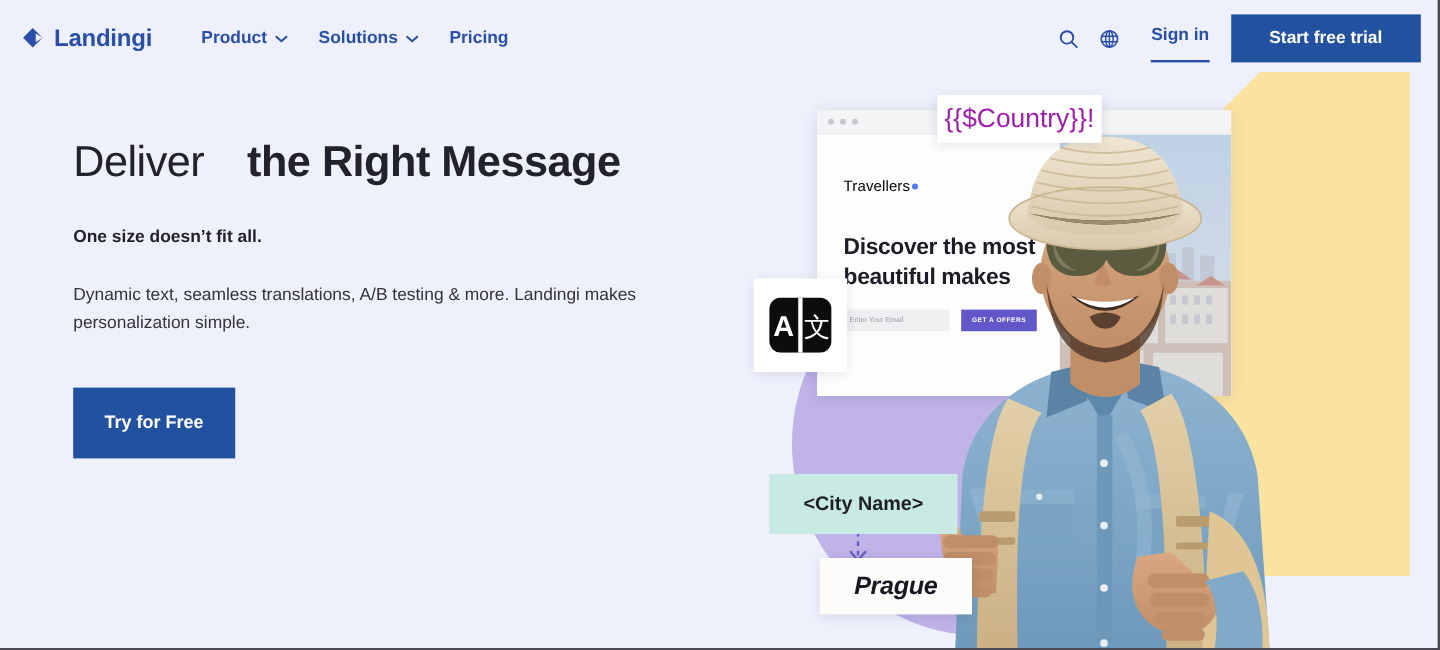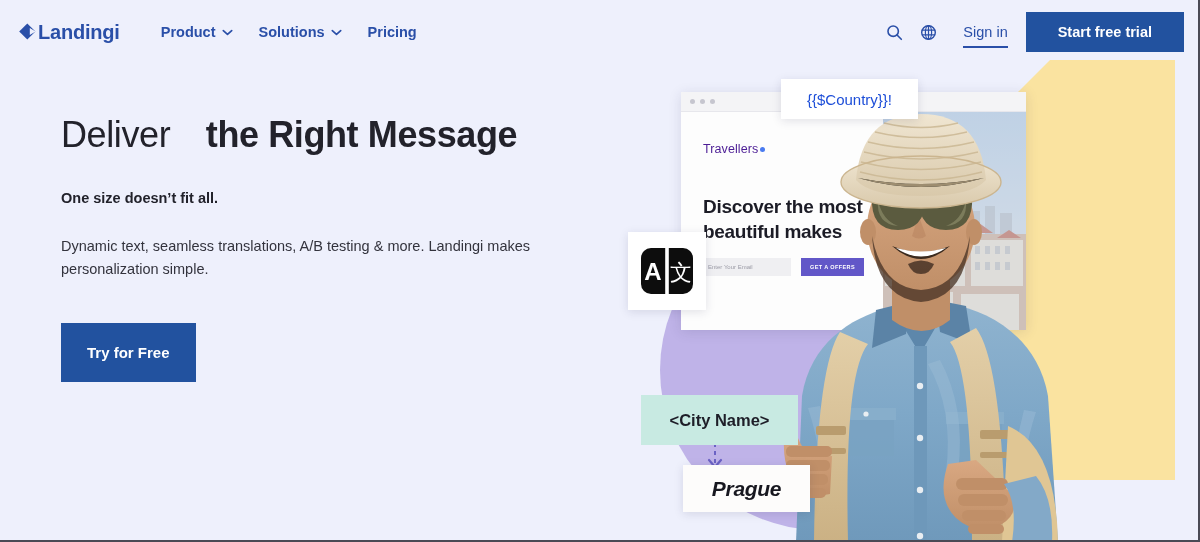--- a/index.html
+++ b/index.html
@@ -19,21 +19,21 @@
   }
 
   
   .header {
     position: absolute; top: 0; left: 0;
     width: 1200px; height: 64px;
     display: flex; align-items: center;
     z-index: 60;
   }
   .brand {
-    display: flex; align-items: center; gap: 0;
+    display: flex; align-items: center; gap: 7px;
     margin-left: 18px;
   }
   .brand-mark { width: 20px; height: 20px; display: block; }
   .brand-name {
     font-size: 20px; font-weight: bold; color: #2a4fa8;
     letter-spacing: -0.2px;
   }
   .nav { display: flex; align-items: center; margin-left: 28px; gap: 0; }
   .nav-item {
     display: flex; align-items: center; gap: 6px;
@@ -45,23 +45,23 @@
   .header-right {
     margin-left: auto; display: flex; align-items: center; gap: 0;
     margin-right: 16px;
   }
   .icon-btn {
     width: 34px; height: 34px;
     display: flex; align-items: center; justify-content: center;
     cursor: pointer;
   }
   .signin {
-    font-size: 14.5px; font-weight: normal; color: #2a4fa8;
+    font-size: 14.5px; font-weight: bold; color: #2a4fa8;
     border-bottom: 2px solid #2a4fa8;
-    padding-bottom: 6px;
+    padding-bottom: 13px;
     margin: 8px 18px 0 18px;
     cursor: pointer;
   }
   .cta-top {
     background: #22529f; color: #fff;
     font-size: 14.5px; font-weight: bold;
     padding: 12px 32px;
     border: none; cursor: pointer;
     font-family: "Liberation Sans", sans-serif;
   }
@@ -125,22 +125,22 @@
   .mock-bar {
     height: 20px; background: #f4f4f6;
     border-bottom: 1px solid #e7e7ec;
     display: flex; align-items: center; gap: 5px;
     padding-left: 9px;
   }
   .dot { width: 5px; height: 5px; border-radius: 50%; background: #c6c6cf; }
   .mock-body { position: relative; height: 218px; }
   .mock-left { position: absolute; left: 0; top: 0; width: 202px; height: 218px; background: #fdfdfd; }
   .mock-brand {
-    position: absolute; left: 22px; top: 30px;
-    font-size: 12.5px; color: #4c1d95; letter-spacing: 0.1px;
+    position: absolute; left: 22px; top: 36px;
+    font-size: 12.5px; color: #000000; letter-spacing: 0.1px;
     display: flex; align-items: center; gap: 2px;
   }
   .mock-brand .bdot { width: 5px; height: 5px; border-radius: 50%; background: #4a7bf0; }
   .mock-h {
     position: absolute; left: 22px; top: 82px;
     font-size: 19px; line-height: 25px; font-weight: bold;
     color: #1c1c26; letter-spacing: -0.3px; width: 190px;
   }
   .mock-form {
     position: absolute; left: 22px; top: 146px;
@@ -174,21 +174,21 @@
   
   .callout {
     position: absolute;
     background: #fff;
     display: flex; align-items: center; justify-content: center;
     box-shadow: 0 2px 9px rgba(40,40,80,0.13);
     z-index: 45;
   }
   .co-country {
     left: 181px; top: 79px; width: 137px; height: 40px;
-    font-size: 15px; font-weight: 500; color: #1d4ed8;
+    font-size: 22px; font-weight: 500; color: #a21caf;
   }
   .co-translate {
     left: 28px; top: 232px; width: 78px; height: 78px;
     z-index: 46;
   }
   .co-city {
     left: 41px; top: 395px; width: 157px; height: 50px;
     background: #c8eae2;
     font-size: 16.5px; font-weight: bold; color: #1e1e28;
     box-shadow: none;

